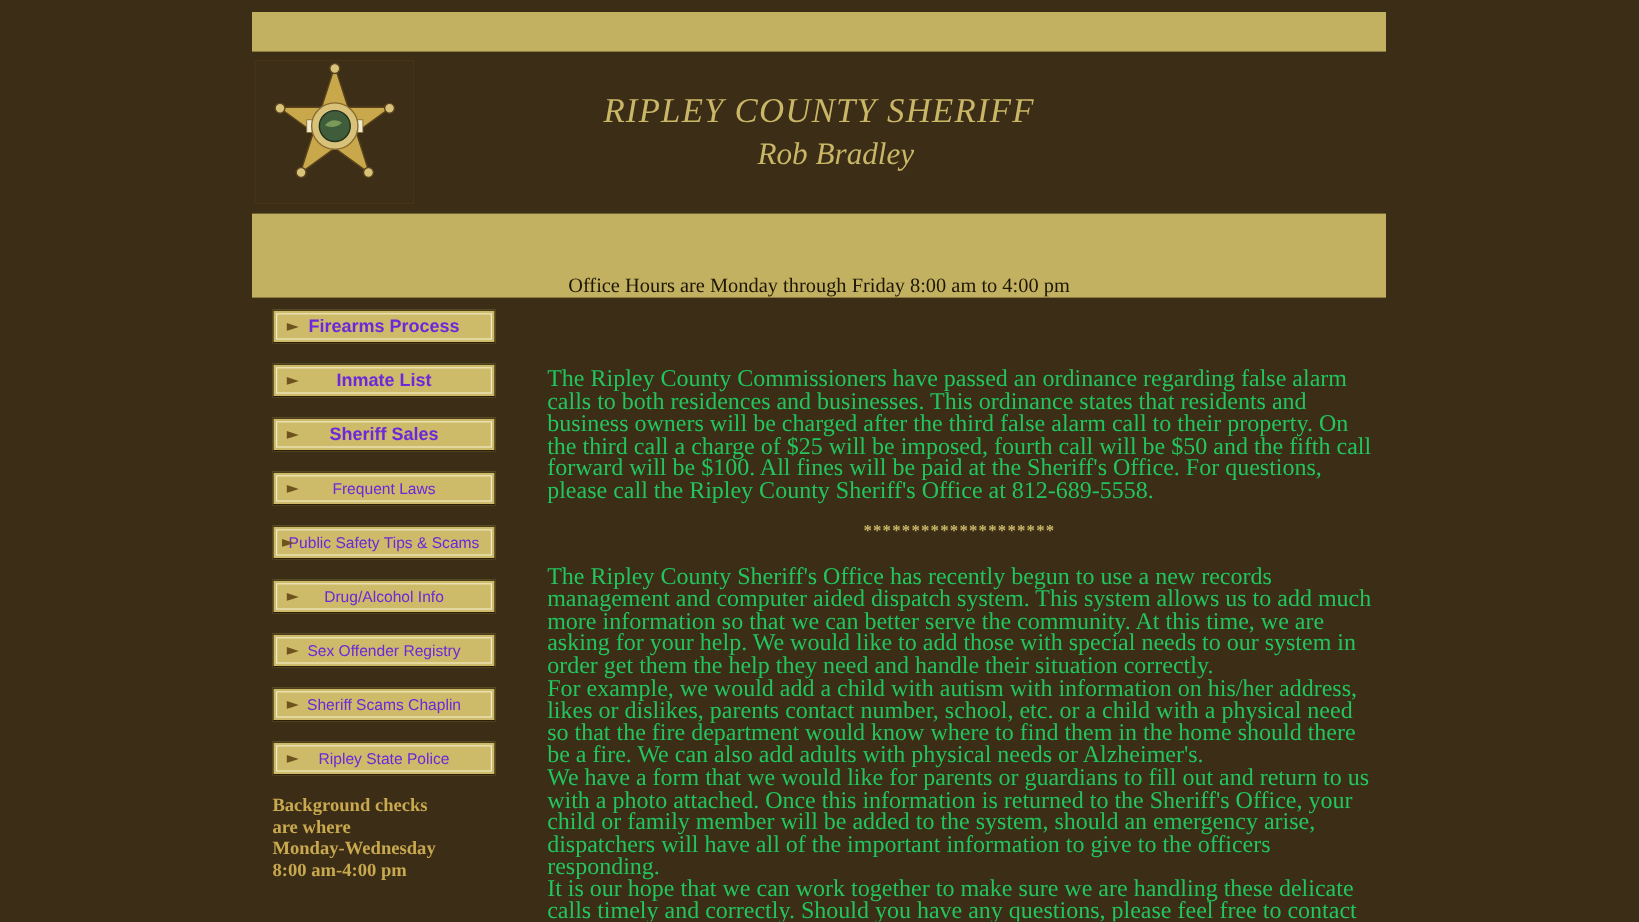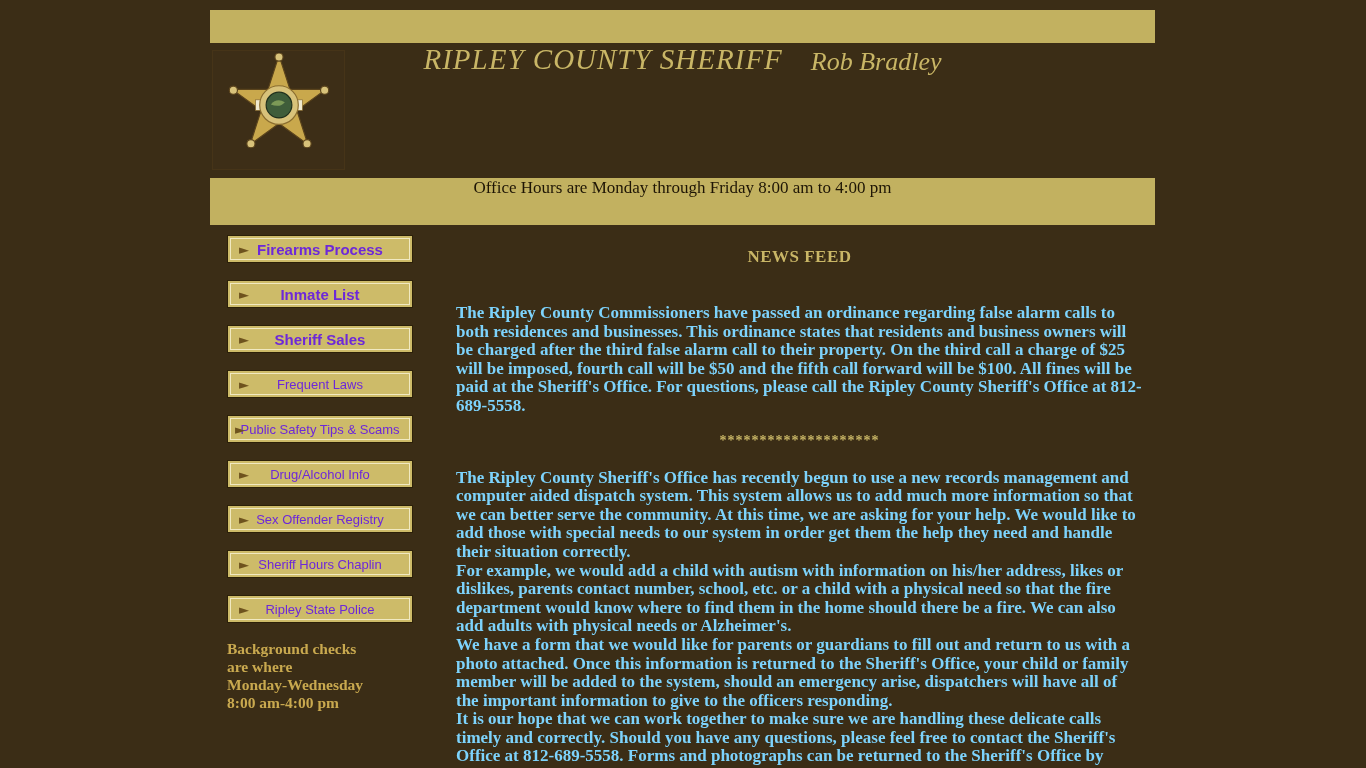--- a/index.html
+++ b/index.html
@@ -8,25 +8,25 @@
   .page { position:relative; width:1366px; height:768px; background:#3b2d16; overflow:hidden; }
 
   .content-col { position:absolute; left:210px; top:0; width:945px; }
 
   .top-bar { margin-top:10px; height:33px; background:#c2b160; }
 
   .header { position:relative; height:135px; }
   .badge-box { position:absolute; left:2px; top:7px; width:133px; height:120px;
                background:#3d2e17; border:1px solid #463418; display:flex; align-items:center; justify-content:center; }
   .titles { position:absolute; left:0; top:0; width:100%; height:100%;
-            display:flex; flex-direction:row; justify-content:center; }
+            display:flex; flex-direction:column; align-items:center; justify-content:center; }
   .site-title { font-style:italic; font-size:29px; color:#c9b666; letter-spacing:1px; }
   .site-subtitle { font-style:italic; font-size:26px; color:#c9b666; margin-top:4px;margin-left:28px; }
 
-  .hours-bar { height:47px; background:#c2b160; display:flex; align-items:flex-start; justify-content:center; }
+  .hours-bar { height:70px; background:#c2b160; display:flex; align-items:flex-end; justify-content:center; }
   .hours-text { color:#1e1505; font-size:17px; }
 
   .body-row { display:flex; align-items:flex-start; }
   .sidebar { width:246px; padding:10px 0 0 17px; flex:none; }
 
   .nav-btn { width:186px; height:28px; margin-bottom:17px; background:#cdbb69;
              border:1px solid #2c2008; padding:2px; cursor:pointer; }
   .nav-btn-inner { width:100%; height:100%; border:1px solid #f1e9c1;
                    display:flex; align-items:center; justify-content:center; position:relative; }
   .nav-arrow { position:absolute; left:8px; top:50%; transform:translateY(-50%);
@@ -35,21 +35,21 @@
   .nav-label { font-family:"Liberation Sans", sans-serif; color:#6d28d9; white-space:nowrap; }
   .btn-lg .nav-label { font-weight:bold; font-size:15px; }
   .btn-sm .nav-label { font-size:13px;text-align:right; }
   .btn-tight .nav-arrow { left:4px; }
 
   .sidebar-note { margin-top:1px; width:203px; text-align:left; color:#c9a94f;
                   font-weight:bold; font-size:15.5px; line-height:18px; }
 
   .main { flex:1; padding:22px 12px 0 0; }
   .news-heading { text-align:center; font-weight:bold; font-size:17px; color:#c9b666; letter-spacing:0.5px; }
-  .news-body { color:#7dd3fc; font-size:17px; line-height:18.6px;font-weight:bold; }
+  .news-body { color:#22c55e; font-size:20px; line-height:18.6px; }
   .para-1 { margin-top:37px; }
   .separator { text-align:center; font-weight:bold; font-size:14px; color:#c9b666;
                letter-spacing:1px; margin-top:17px; }
   .para-block { margin-top:20px; }
   .separator-2 { margin-top:20px; }
 </style>
 </head>
 <body>
 
 <div class="page">
@@ -135,41 +135,40 @@
         <div class="nav-btn btn-sm">
           <div class="nav-btn-inner">
             <span class="nav-arrow">►</span>
             <span class="nav-label">Sex Offender Registry</span>
           </div>
         </div>
 
         <div class="nav-btn btn-sm">
           <div class="nav-btn-inner">
             <span class="nav-arrow">►</span>
-            <span class="nav-label">Sheriff Hours Chaplin</span>
+            <span class="nav-label">Sheriff Scams Chaplin</span>
           </div>
         </div>
 
         <div class="nav-btn btn-sm">
           <div class="nav-btn-inner">
             <span class="nav-arrow">►</span>
             <span class="nav-label">Ripley State Police</span>
           </div>
         </div>
 
         <div class="sidebar-note">
           <div>Background checks</div>
           <div>are where</div>
           <div>Monday-Wednesday</div>
           <div>8:00 am-4:00 pm</div>
         </div>
       </div>
 
       <div class="main">
-        <div class="news-heading">NEWS FEED</div>
 
         <div class="news-body para-1">The Ripley County Commissioners have passed an ordinance regarding false alarm calls to both residences and businesses. This ordinance states that residents and business owners will be charged after the third false alarm call to their property. On the third call a charge of $25 will be imposed, fourth call will be $50 and the fifth call forward will be $100. All fines will be paid at the Sheriff's Office. For questions, please call the Ripley County Sheriff's Office at 812-689-5558.</div>
 
         <div class="separator">********************</div>
 
         <div class="news-body para-block">
           <div>The Ripley County Sheriff's Office has recently begun to use a new records management and computer aided dispatch system. This system allows us to add much more information so that we can better serve the community. At this time, we are asking for your help. We would like to add those with special needs to our system in order get them the help they need and handle their situation correctly.</div>
           <div>For example, we would add a child with autism with information on his/her address, likes or dislikes, parents contact number, school, etc. or a child with a physical need so that the fire department would know where to find them in the home should there be a fire. We can also add adults with physical needs or Alzheimer's.</div>
           <div>We have a form that we would like for parents or guardians to fill out and return to us with a photo attached. Once this information is returned to the Sheriff's Office, your child or family member will be added to the system, should an emergency arise, dispatchers will have all of the important information to give to the officers responding.</div>
           <div>It is our hope that we can work together to make sure we are handling these delicate calls timely and correctly. Should you have any questions, please feel free to contact the Sheriff's Office at 812-689-5558. Forms and photographs can be returned to the Sheriff's Office by mail, email at sheriff@ripleycounty.com or in person Monday through Friday 8 am- 4 pm.</div>

